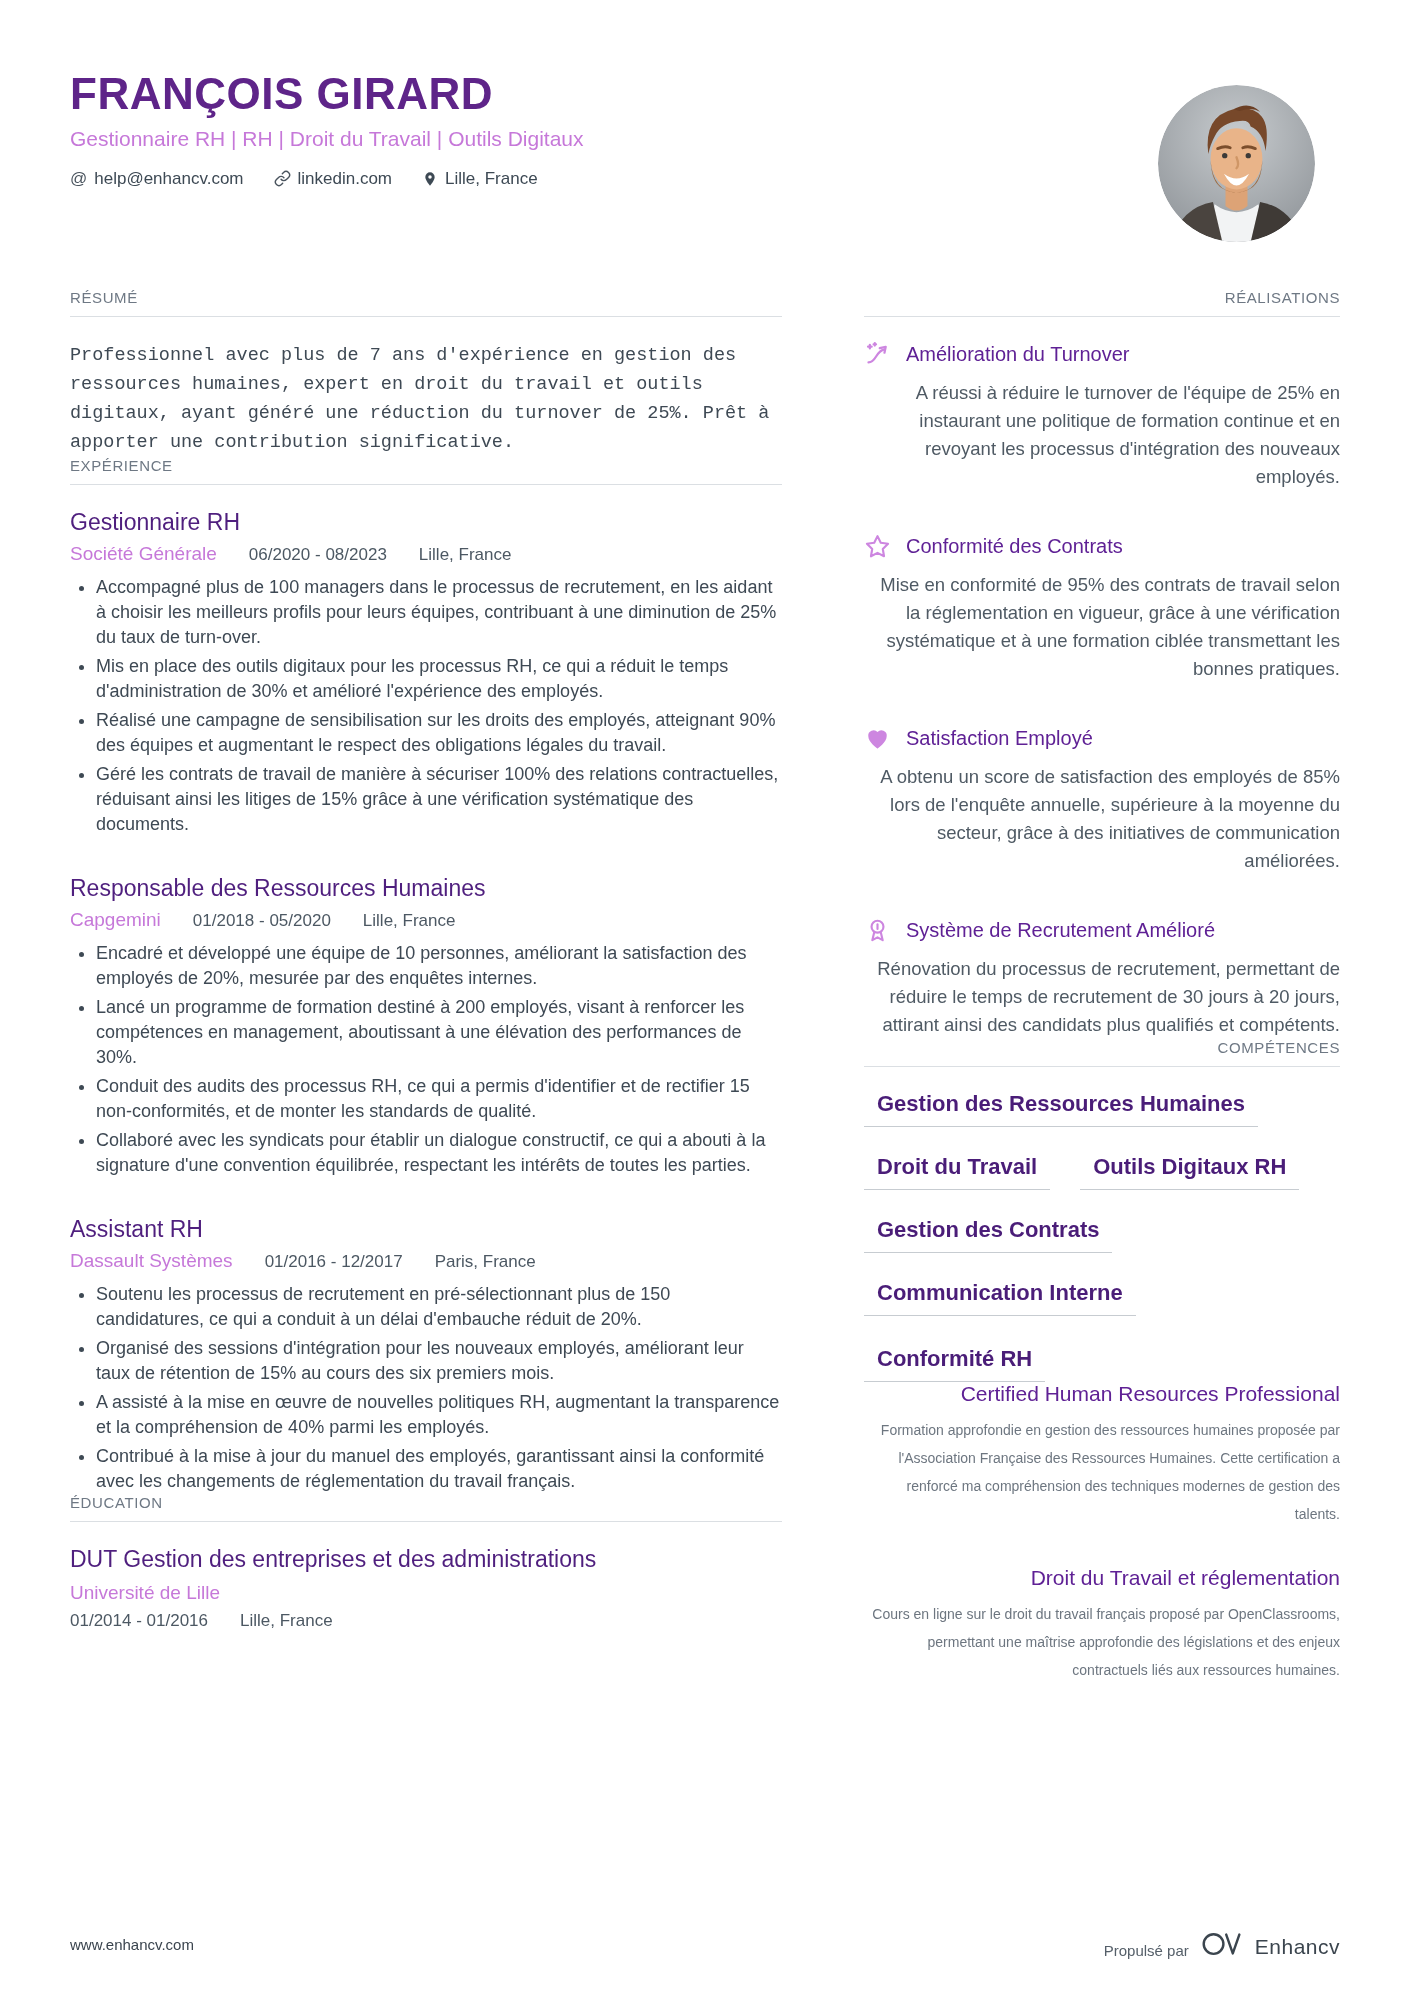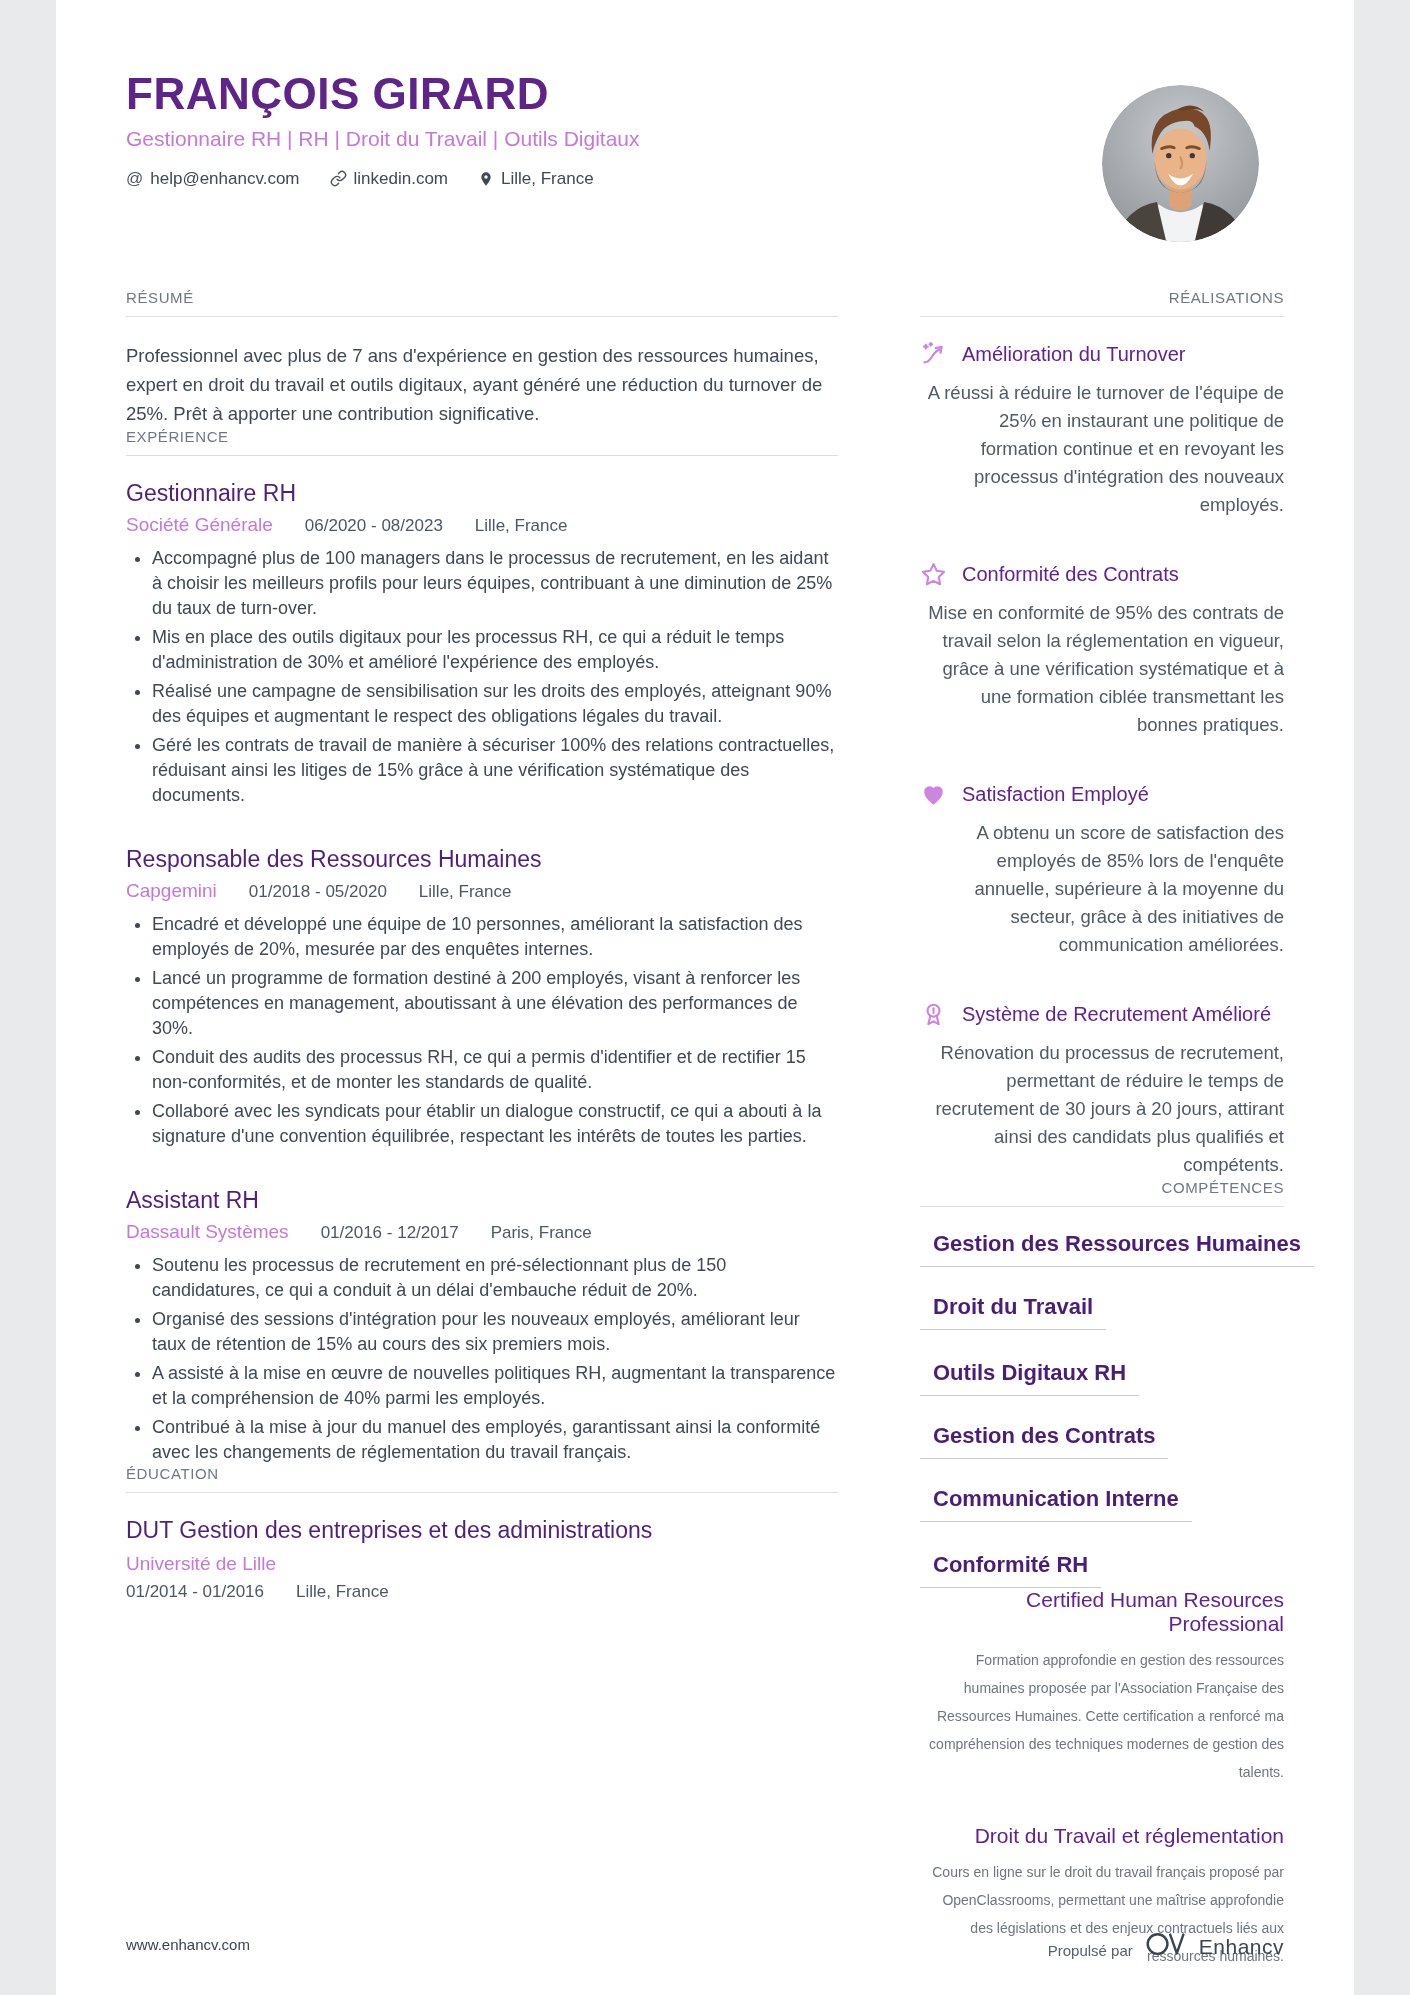--- a/index.html
+++ b/index.html
@@ -1,19 +1,19 @@
 <!DOCTYPE html>
 <html><head>
 <meta charset="utf-8">
 <style>
   * { margin:0; padding:0; box-sizing:border-box; }
   html,body { background:#e9eaec; }
   body { font-family:"Liberation Sans", sans-serif; }
   .page {
-    position:relative; width:1298px; height:1995px; margin:0 auto;
+    position:relative; width:1410px; height:1995px; margin:0 auto;
     background:#ffffff; overflow:hidden;
   }
   
   .header { padding:70px 70px 0 70px; position:relative; }
   .name {
     font-size:44px; font-weight:700; letter-spacing:.5px;
     color:#5e2489; line-height:1.08;
   }
   .subtitle { margin-top:9px; font-size:21px; color:#c678d9; font-weight:400; }
   .contact { margin-top:18px; display:flex; gap:30px; align-items:center; }
@@ -27,21 +27,21 @@
   
   .cols { display:flex; margin:100px 70px 0 70px; gap:82px; }
   .col-left { width:712px; flex:none; }
   .col-right { flex:1; min-width:0;text-align:right; }
   .section + .section { }
   .section-h {
     font-size:15px; font-weight:400; letter-spacing:.6px; color:#6e7884;
     padding-bottom:10px; border-bottom:1px solid #dbdfe3; margin-bottom:24px;
   }
   
-  .summary-text { font-size:18.5px; line-height:29px; color:#3e4954; }
+  .summary-text { font-size:18.5px; line-height:29px; color:#3e4954;font-family:Liberation Mono, monospace; }
   
   .job { margin-bottom:38px; }
   .job:last-child { margin-bottom:0; }
   .job-title { font-size:23px; font-weight:500; color:#4f1f7e; margin-bottom:7px; }
   .job-meta { display:flex; gap:32px; align-items:baseline; margin-bottom:10px; flex-wrap:wrap; }
   .company { font-size:19px; color:#c678d9; }
   .meta-gray { font-size:17px; color:#4c5863; }
   ul.bullets { list-style:disc; padding-left:26px; }
   ul.bullets li { font-size:18px; line-height:25px; color:#3e4954; margin-bottom:4px; }
   ul.bullets li:last-child { margin-bottom:0; }

